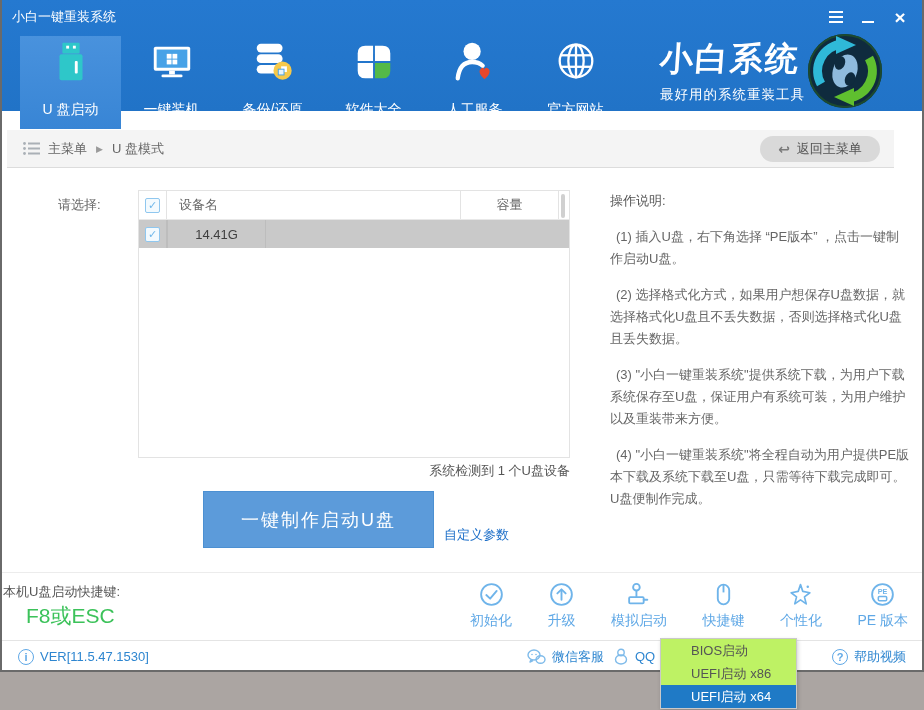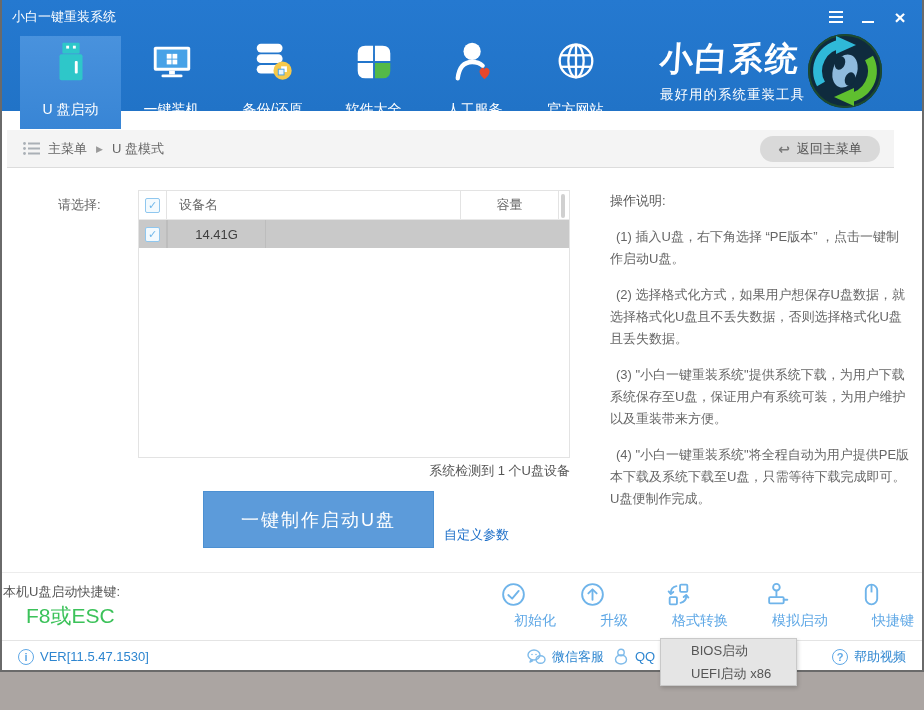--- a/index.html
+++ b/index.html
@@ -78,36 +78,36 @@
   .instructions{position:absolute;left:610px;top:190px;width:300px;color:#666;font-size:13px;line-height:22px;}
   .instructions h3{margin:0 0 2px 0;font-size:13px;font-weight:normal;color:#555;}
   .instructions p{margin:14px 0 0 0;text-indent:6px;}
 
   
   .bottom-row{position:absolute;left:0;top:572px;width:924px;height:68px;border-top:1px solid #ECECEC;box-sizing:border-box;}
   .hotkey-label{position:absolute;left:3px;top:10px;font-size:13px;color:#555;}
   .hotkey-value{position:absolute;left:26px;top:29px;font-size:21px;color:#3CC25A;}
   .tools{position:absolute;left:470px;right:16px;top:8px;display:flex;justify-content:space-between;}
   .tool{display:flex;flex-direction:column;align-items:center;gap:4px;cursor:pointer;}
-  .tool-label{font-size:14px;color:#5FA8E6;white-space:nowrap;margin-left:44px;}
+  .tool-label{font-size:14px;color:#5FA8E6;white-space:nowrap;}
 
   
   .statusbar{position:absolute;left:0;top:640px;width:924px;height:32px;background:#fff;
     border-top:1px solid #E4E4E4;box-sizing:border-box;}
   .status-item{position:absolute;top:0;height:31px;display:flex;align-items:center;gap:6px;
     color:#2E86D0;font-size:13px;cursor:pointer;}
   .st-version{left:18px;cursor:default;}
   .st-wechat{left:527px;}
   .st-qq{left:613px;}
   .st-help{right:18px;}
   .ring{width:16px;height:16px;border:1.4px solid #5FA8E6;border-radius:50%;color:#5FA8E6;
     font-size:11px;display:flex;align-items:center;justify-content:center;box-sizing:border-box;font-weight:bold;}
 
   
-  .popup{position:absolute;left:660px;top:638px;width:137px;background:#e5e5e5;border:1px solid #C9C9C9;
+  .popup{position:absolute;left:660px;top:638px;width:137px;background:#bef264;border:1px solid #C9C9C9;
     box-shadow:1px 2px 4px rgba(0,0,0,.18);z-index:100;box-sizing:border-box;}
   .popup-item{height:23px;display:flex;align-items:center;padding-left:30px;font-size:13px;color:#555;cursor:pointer;}
   .popup-item.selected{background:#1F7AC6;color:#fff;}
 </style>
 </head>
 <body>
 
 <div class="header">
   <div class="win-title">小白一键重装系统</div>
 
@@ -297,31 +297,20 @@
     <div class="tool">
       <svg width="27" height="27" viewBox="0 0 26 26">
         <circle cx="13" cy="13" r="10" stroke="#6FB4EA" stroke-width="1.8" fill="none"></circle>
         <line x1="13" y1="18" x2="13" y2="9" stroke="#6FB4EA" stroke-width="1.8" stroke-linecap="round"></line>
         <polyline points="9,12 13,8 17,12" stroke="#6FB4EA" stroke-width="1.8" fill="none" stroke-linecap="round" stroke-linejoin="round"></polyline>
       </svg>
       <span class="tool-label">升级</span>
     </div>
     <div class="tool">
       <svg width="27" height="27" viewBox="0 0 26 26">
-        <rect x="14.5" y="3.5" width="7" height="7" rx="1" stroke="#6FB4EA" stroke-width="1.8" fill="none"></rect>
-        <rect x="4.5" y="15.5" width="7" height="7" rx="1" stroke="#6FB4EA" stroke-width="1.8" fill="none"></rect>
-        <path d="M11 5 Q5.5 6 5.5 12" stroke="#6FB4EA" stroke-width="1.8" fill="none" stroke-linecap="round"></path>
-        <polyline points="3.5,10 5.5,12.5 8,10.5" stroke="#6FB4EA" stroke-width="1.8" fill="none" stroke-linecap="round" stroke-linejoin="round"></polyline>
-        <path d="M15 21 Q20.5 20 20.5 14" stroke="#6FB4EA" stroke-width="1.8" fill="none" stroke-linecap="round"></path>
-        <polyline points="22.5,16 20.5,13.5 18,15.5" stroke="#6FB4EA" stroke-width="1.8" fill="none" stroke-linecap="round" stroke-linejoin="round"></polyline>
-      </svg>
-      <span class="tool-label">格式转换</span>
-    </div>
-    <div class="tool">
-      <svg width="27" height="27" viewBox="0 0 26 26">
         <circle cx="11" cy="6" r="3.2" stroke="#6FB4EA" stroke-width="1.8" fill="none"></circle>
         <line x1="11" y1="9.5" x2="11" y2="15.5" stroke="#6FB4EA" stroke-width="1.8"></line>
         <path d="M5 15.5 h12 a1 1 0 0 1 1 1 v4 a1 1 0 0 1 -1 1 h-12 a1 1 0 0 1 -1 -1 v-4 a1 1 0 0 1 1 -1 z" stroke="#6FB4EA" stroke-width="1.8" fill="none"></path>
         <line x1="18" y1="18" x2="21.5" y2="18" stroke="#6FB4EA" stroke-width="1.8" stroke-linecap="round"></line>
       </svg>
       <span class="tool-label">模拟启动</span>
     </div>
     <div class="tool">
       <svg width="27" height="27" viewBox="0 0 26 26">
         <rect x="7.5" y="3.5" width="11" height="19" rx="5.5" stroke="#6FB4EA" stroke-width="1.8" fill="none"></rect>
@@ -376,13 +365,14 @@
 </div>
 
 <div class="desktop"></div>
 <div class="frame-left"></div>
 <div class="frame-right"></div>
 <div class="frame-bottom"></div>
 
 <div class="popup">
   <div class="popup-item">BIOS启动</div>
   <div class="popup-item">UEFI启动 x86</div>
+  <div class="popup-item selected">UEFI启动 x64</div>
 </div>
 
 </body></html>

